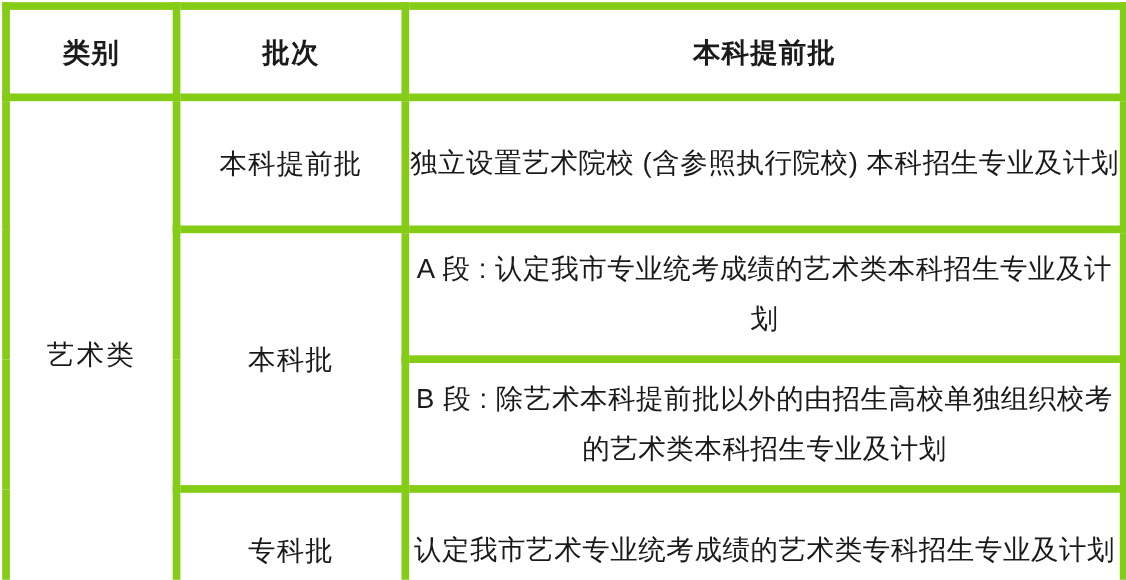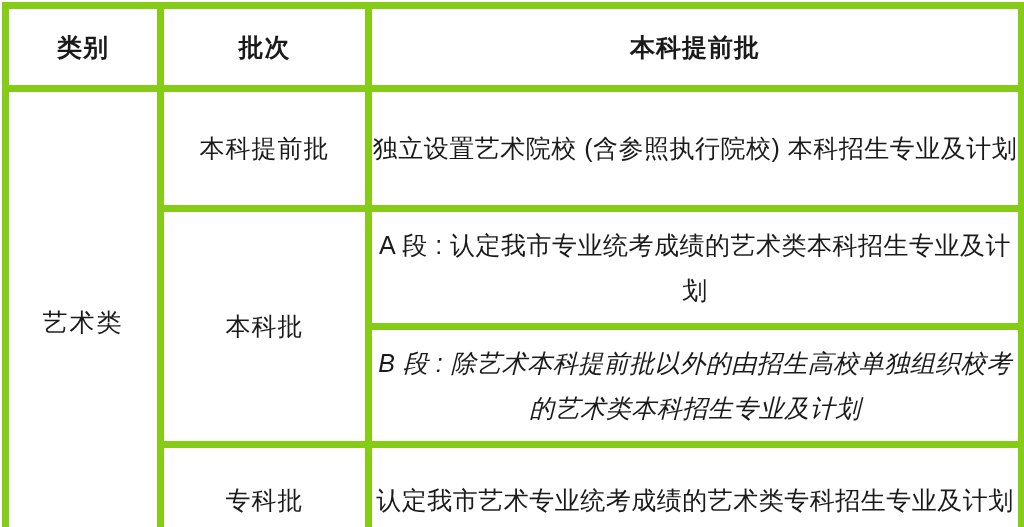--- a/index.html
+++ b/index.html
@@ -56,21 +56,21 @@
   }
   .cell-text {
     text-align: center;
     font-size: 25px;
     line-height: 1.78;
     padding: 12px 10px 12px 14px;
     letter-spacing: 0.5px;
   }
   .r1 { height: 120px; }
   .r2 { height: 118px; }
-  .r3 { height: 118px; font-style: italic; }
+  .r3 { height: 118px; }
   .r4 { height: 112px; }
 </style>
 </head>
 <body>
 
 <div class="sheet">
   <table class="adm-table">
     <colgroup>
       <col class="col-category">
       <col class="col-batch">

